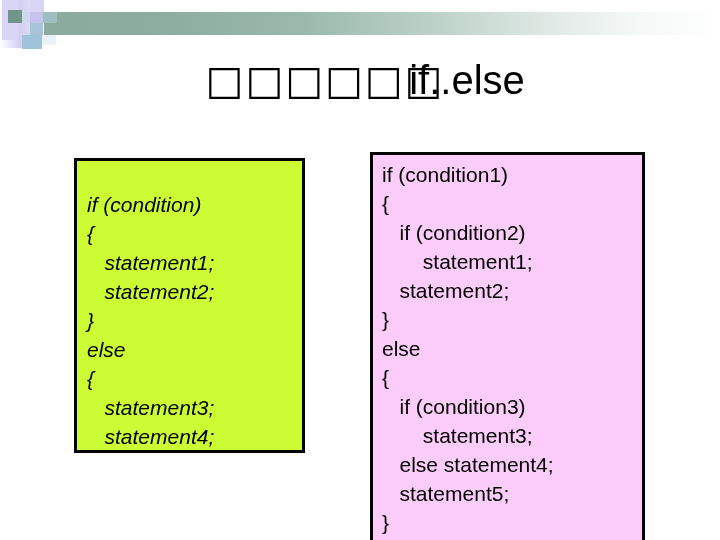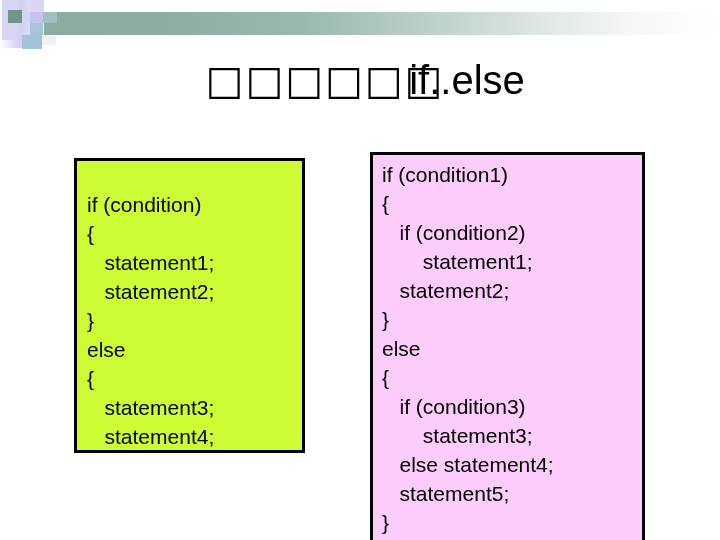--- a/index.html
+++ b/index.html
@@ -94,20 +94,21 @@
     white-space: pre;
     overflow: hidden;
   }
   #code-box-simple {
     left: 74px;
     top: 158px;
     width: 231px;
     height: 295px;
     background: #ccfc33;
     padding: 29px 0 0 10px;
+    font-style: italic;
   }
   #code-box-nested {
     left: 370px;
     top: 152px;
     width: 275px;
     height: 396px;
     background: #fccdfa;
     padding: 5px 0 0 9px;
   }
   .code-line {

